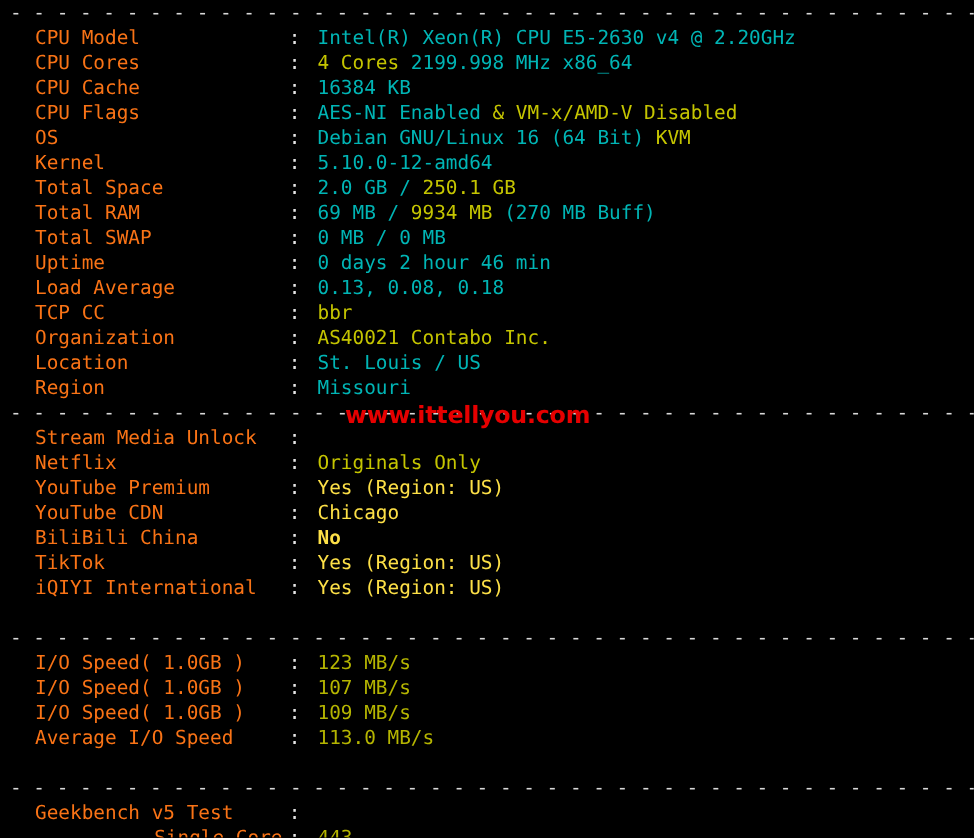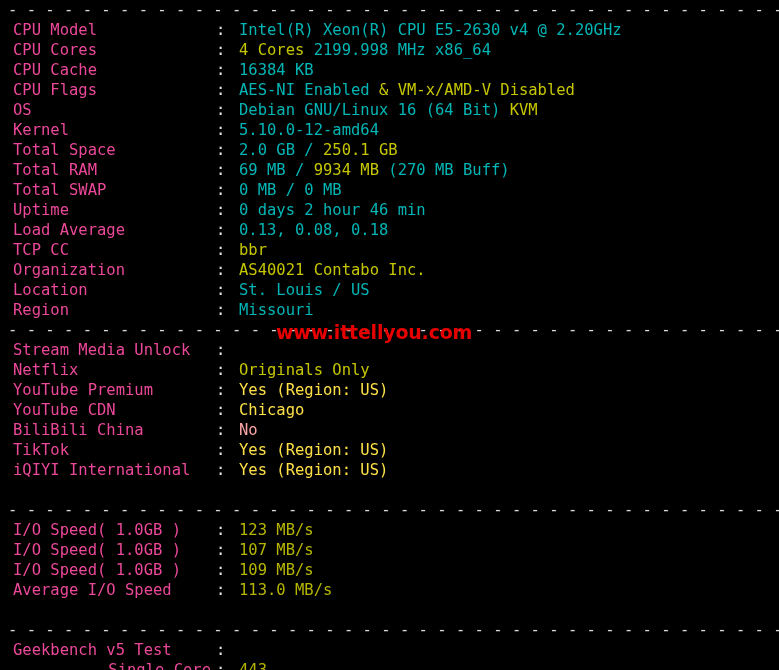--- a/index.html
+++ b/index.html
@@ -35,23 +35,24 @@
     height: 20px;
     line-height: 20px;
     display: flex;
     white-space: pre;
     overflow: hidden;
   }
   .label {
     width: 216px;
     padding-left: 13px;
     box-sizing: border-box;
-    color: #ec4899;
+    color: #f97316;
     white-space: pre;
     flex: 0 0 auto;
+    margin-left: 15px;
   }
   .label.indent {
     text-align: right;
     padding-right: 5px;
     padding-left: 0;
   }
   .colon {
     width: 23px;
     flex: 0 0 auto;
     color: #e6e6e6;
@@ -59,21 +60,21 @@
   }
   .val {
     flex: 1 1 auto;
     white-space: pre;
     overflow: hidden;
   }
   .blank { height: 20px; }
   .c-cyan   { color: #00b5b5; text-align: center; }
   .c-yellow { color: #c5c500; }
   .c-green  { color: #fde047; }
-  .c-red    { color: #fca5a5; }
+  .c-red    { color: #fde047; font-weight: bold; }
   .c-olive  { color: #b5b500; }
   #watermark {
     position: absolute;
     left: 276px;
     top: 321px;
     font-family: "DejaVu Sans", "Liberation Sans", sans-serif;
     font-size: 19px;
     font-weight: bold;
     color: #e60000;
     letter-spacing: -0.2px;

